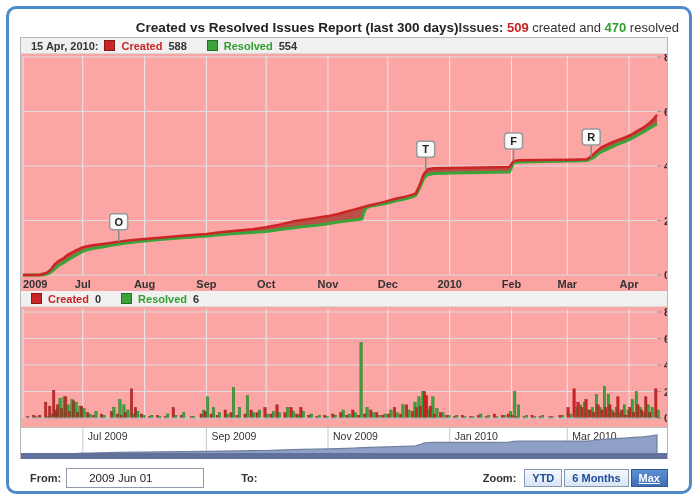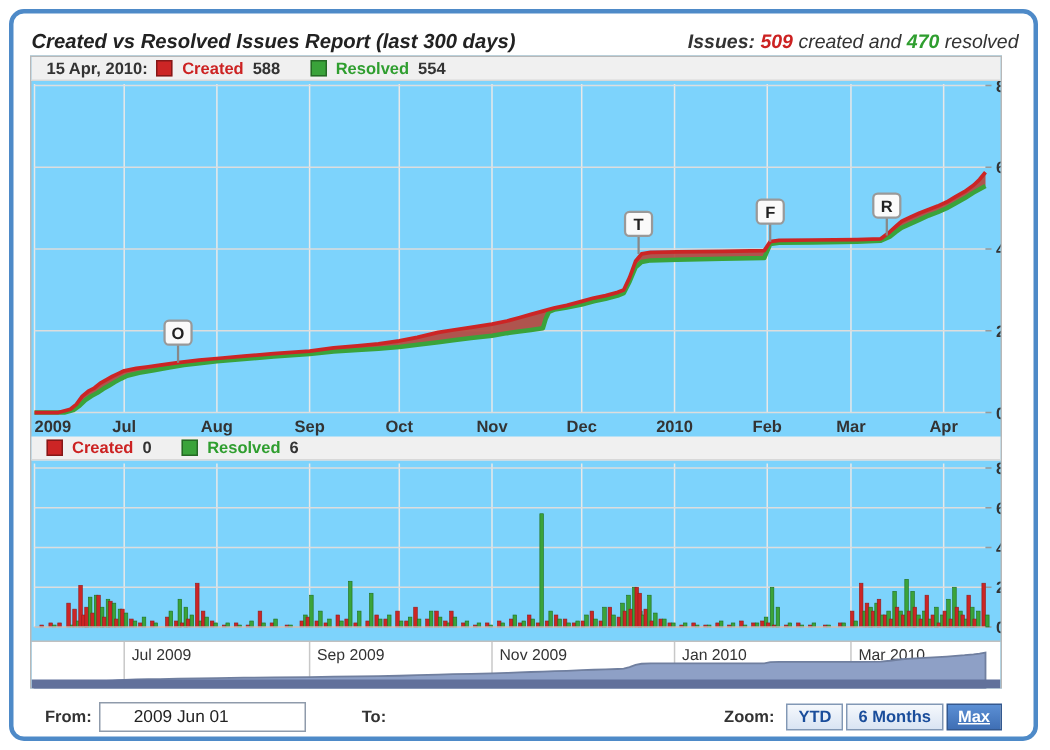--- a/index.html
+++ b/index.html
@@ -1,27 +1,27 @@
 <!DOCTYPE html>
 <html><head>
 <meta charset="utf-8">
 <style>
   html,body{margin:0;padding:0;background:#ffffff;font-family:"Liberation Sans",sans-serif;}
   .stage{position:relative;width:700px;height:500px;background:#fff;overflow:hidden;}
   .panel{position:absolute;left:6px;top:6px;width:680px;height:482px;background:#fff;
          border:3px solid #4e8ac8;border-radius:10px;}
   .hdr{position:absolute;left:12px;right:10px;top:8px;height:20px;display:flex;
-       justify-content:space-between;align-items:center;font-style:italic;}
+       justify-content:flex-end;align-items:center;}
   .hdr-title{font-size:13.5px;font-weight:bold;color:#222;}
   .hdr-issues{font-size:13px;color:#333;}
   .hdr-issues b{font-weight:bold;}
   .cnt-red{color:#cc2222;font-weight:bold;}
   .cnt-green{color:#2f9e2f;font-weight:bold;}
   .chartbox{position:absolute;left:11px;top:28px;width:648px;height:422px;
-            border:1px solid #b8b8b8;background:#7dd3fc;box-sizing:border-box;}
+            border:1px solid #b8b8b8;background:#fca5a5;box-sizing:border-box;}
   .legendstrip{height:16px;background:#f0f0f0;border-bottom:1px solid #d8d8d8;
                display:flex;align-items:center;gap:6px;padding-left:10px;
                font-size:11px;color:#333;box-sizing:border-box;}
   .legendstrip .date{font-weight:bold;}
   .sw{width:9px;height:9px;display:inline-block;border:1px solid rgba(0,0,0,.35);}
   .lbl-red{color:#cc2222;font-weight:bold;}
   .lbl-green{color:#2f9e2f;font-weight:bold;}
   .lbl-val{font-weight:bold;color:#333;}
   .svgwrap{display:block;}
   svg{display:block;}

